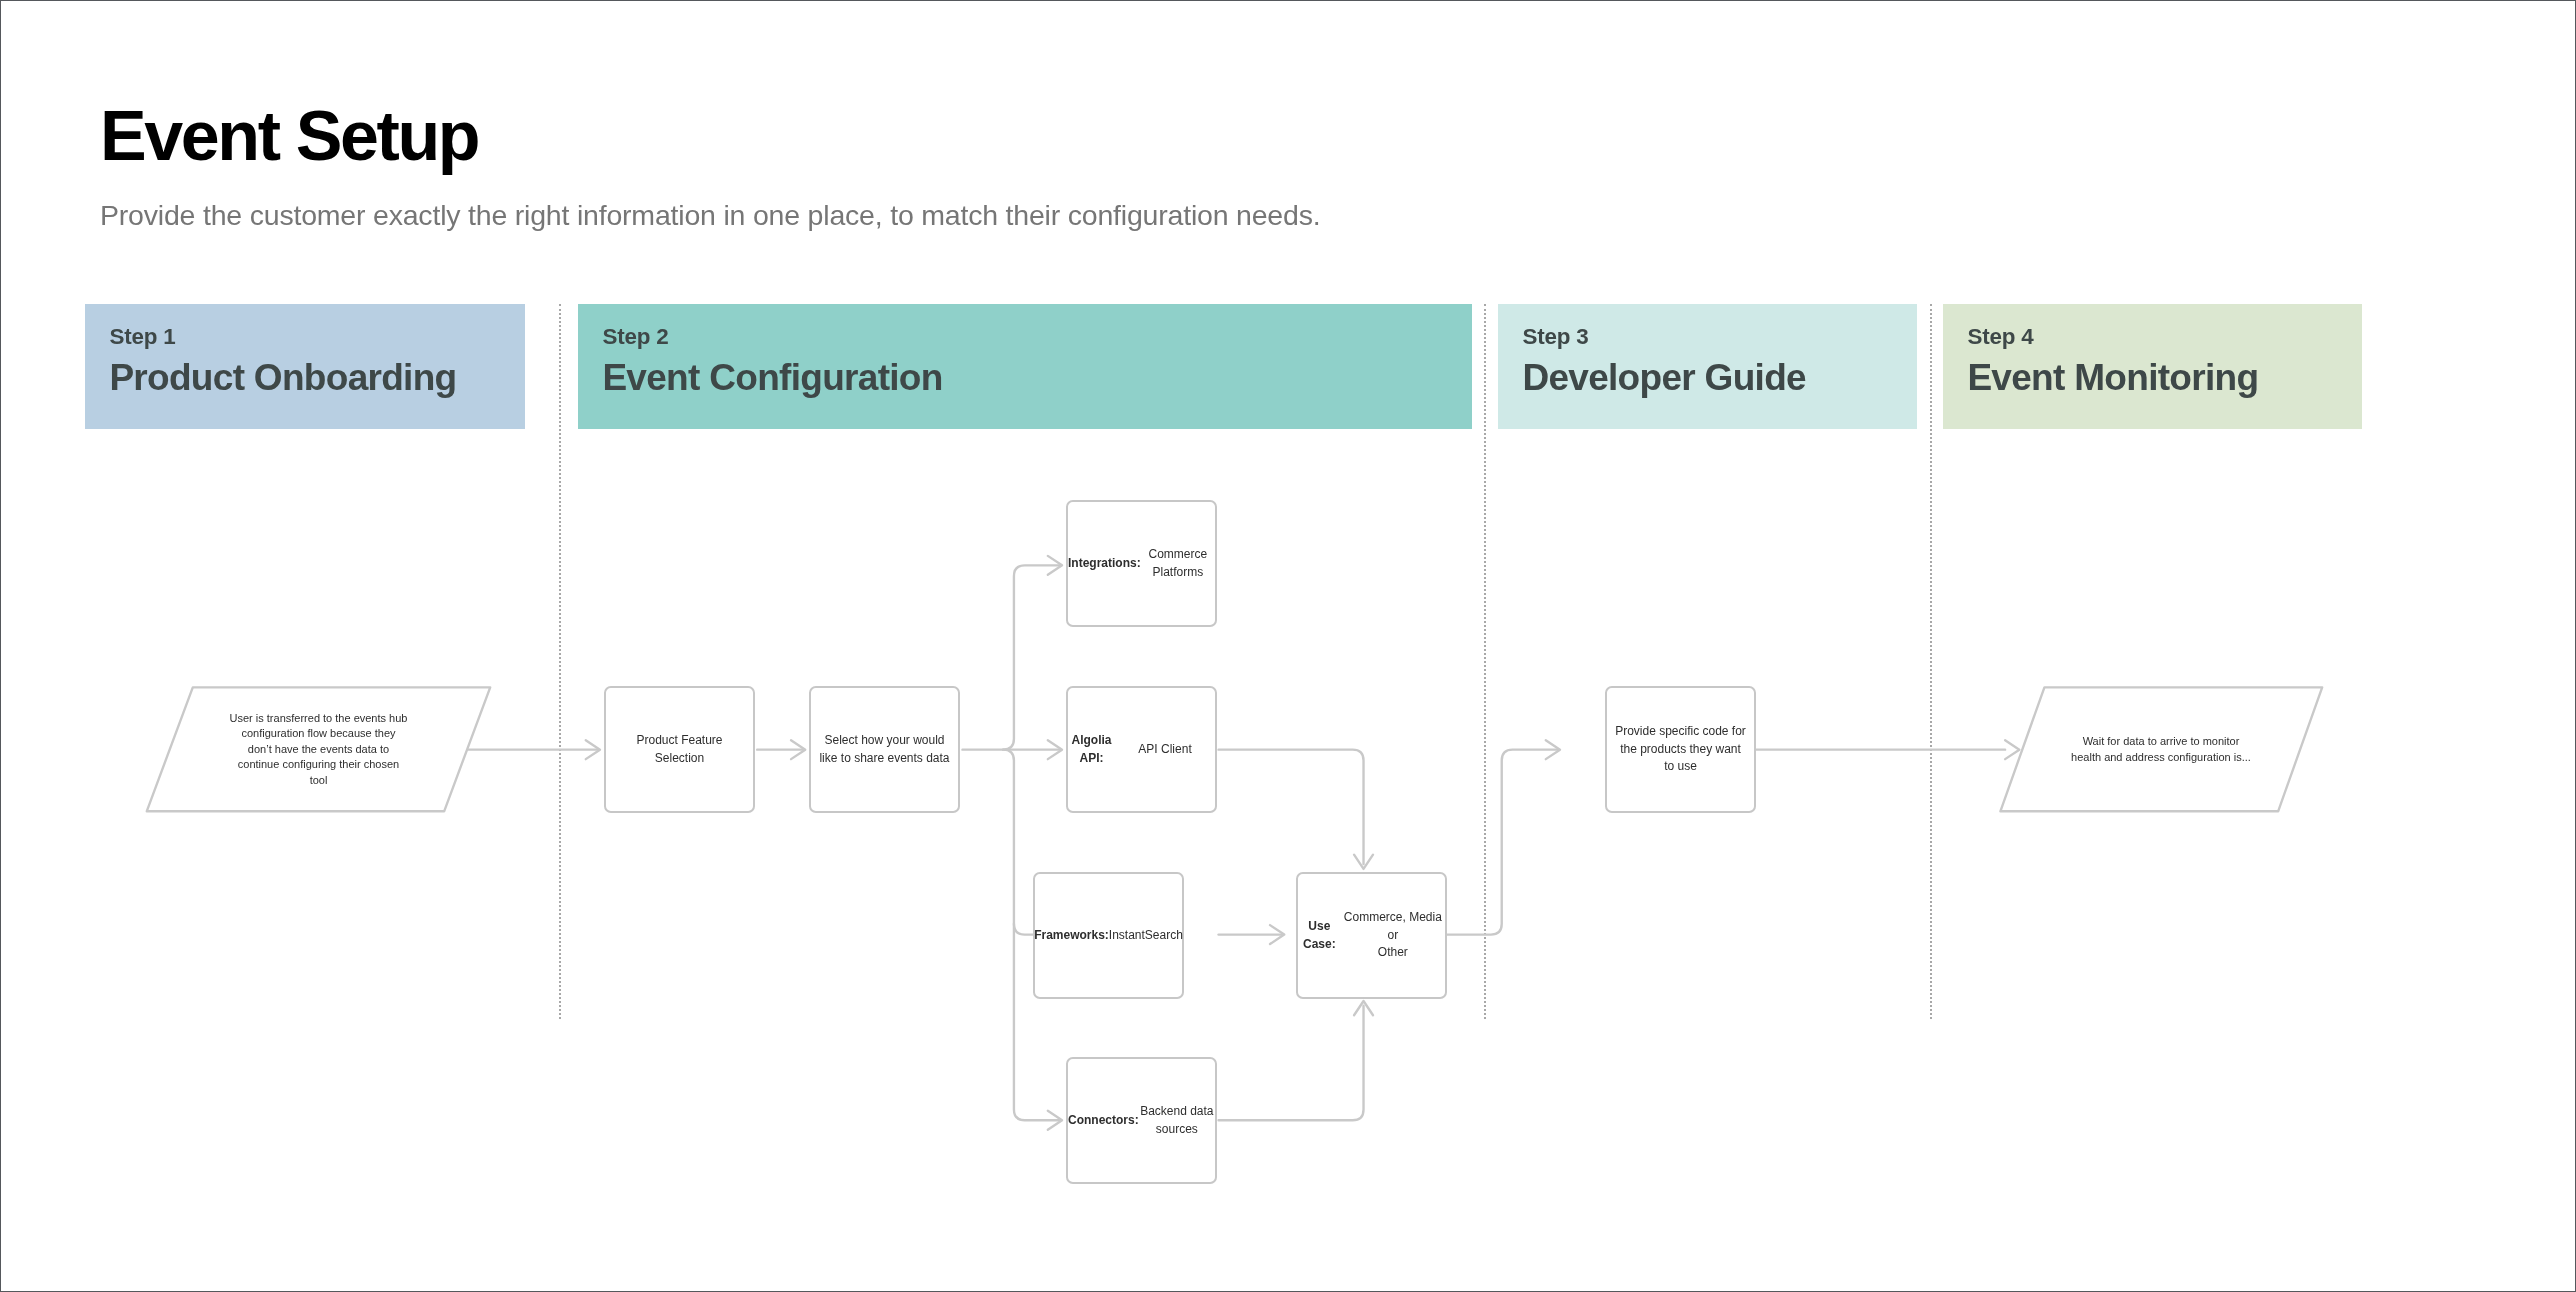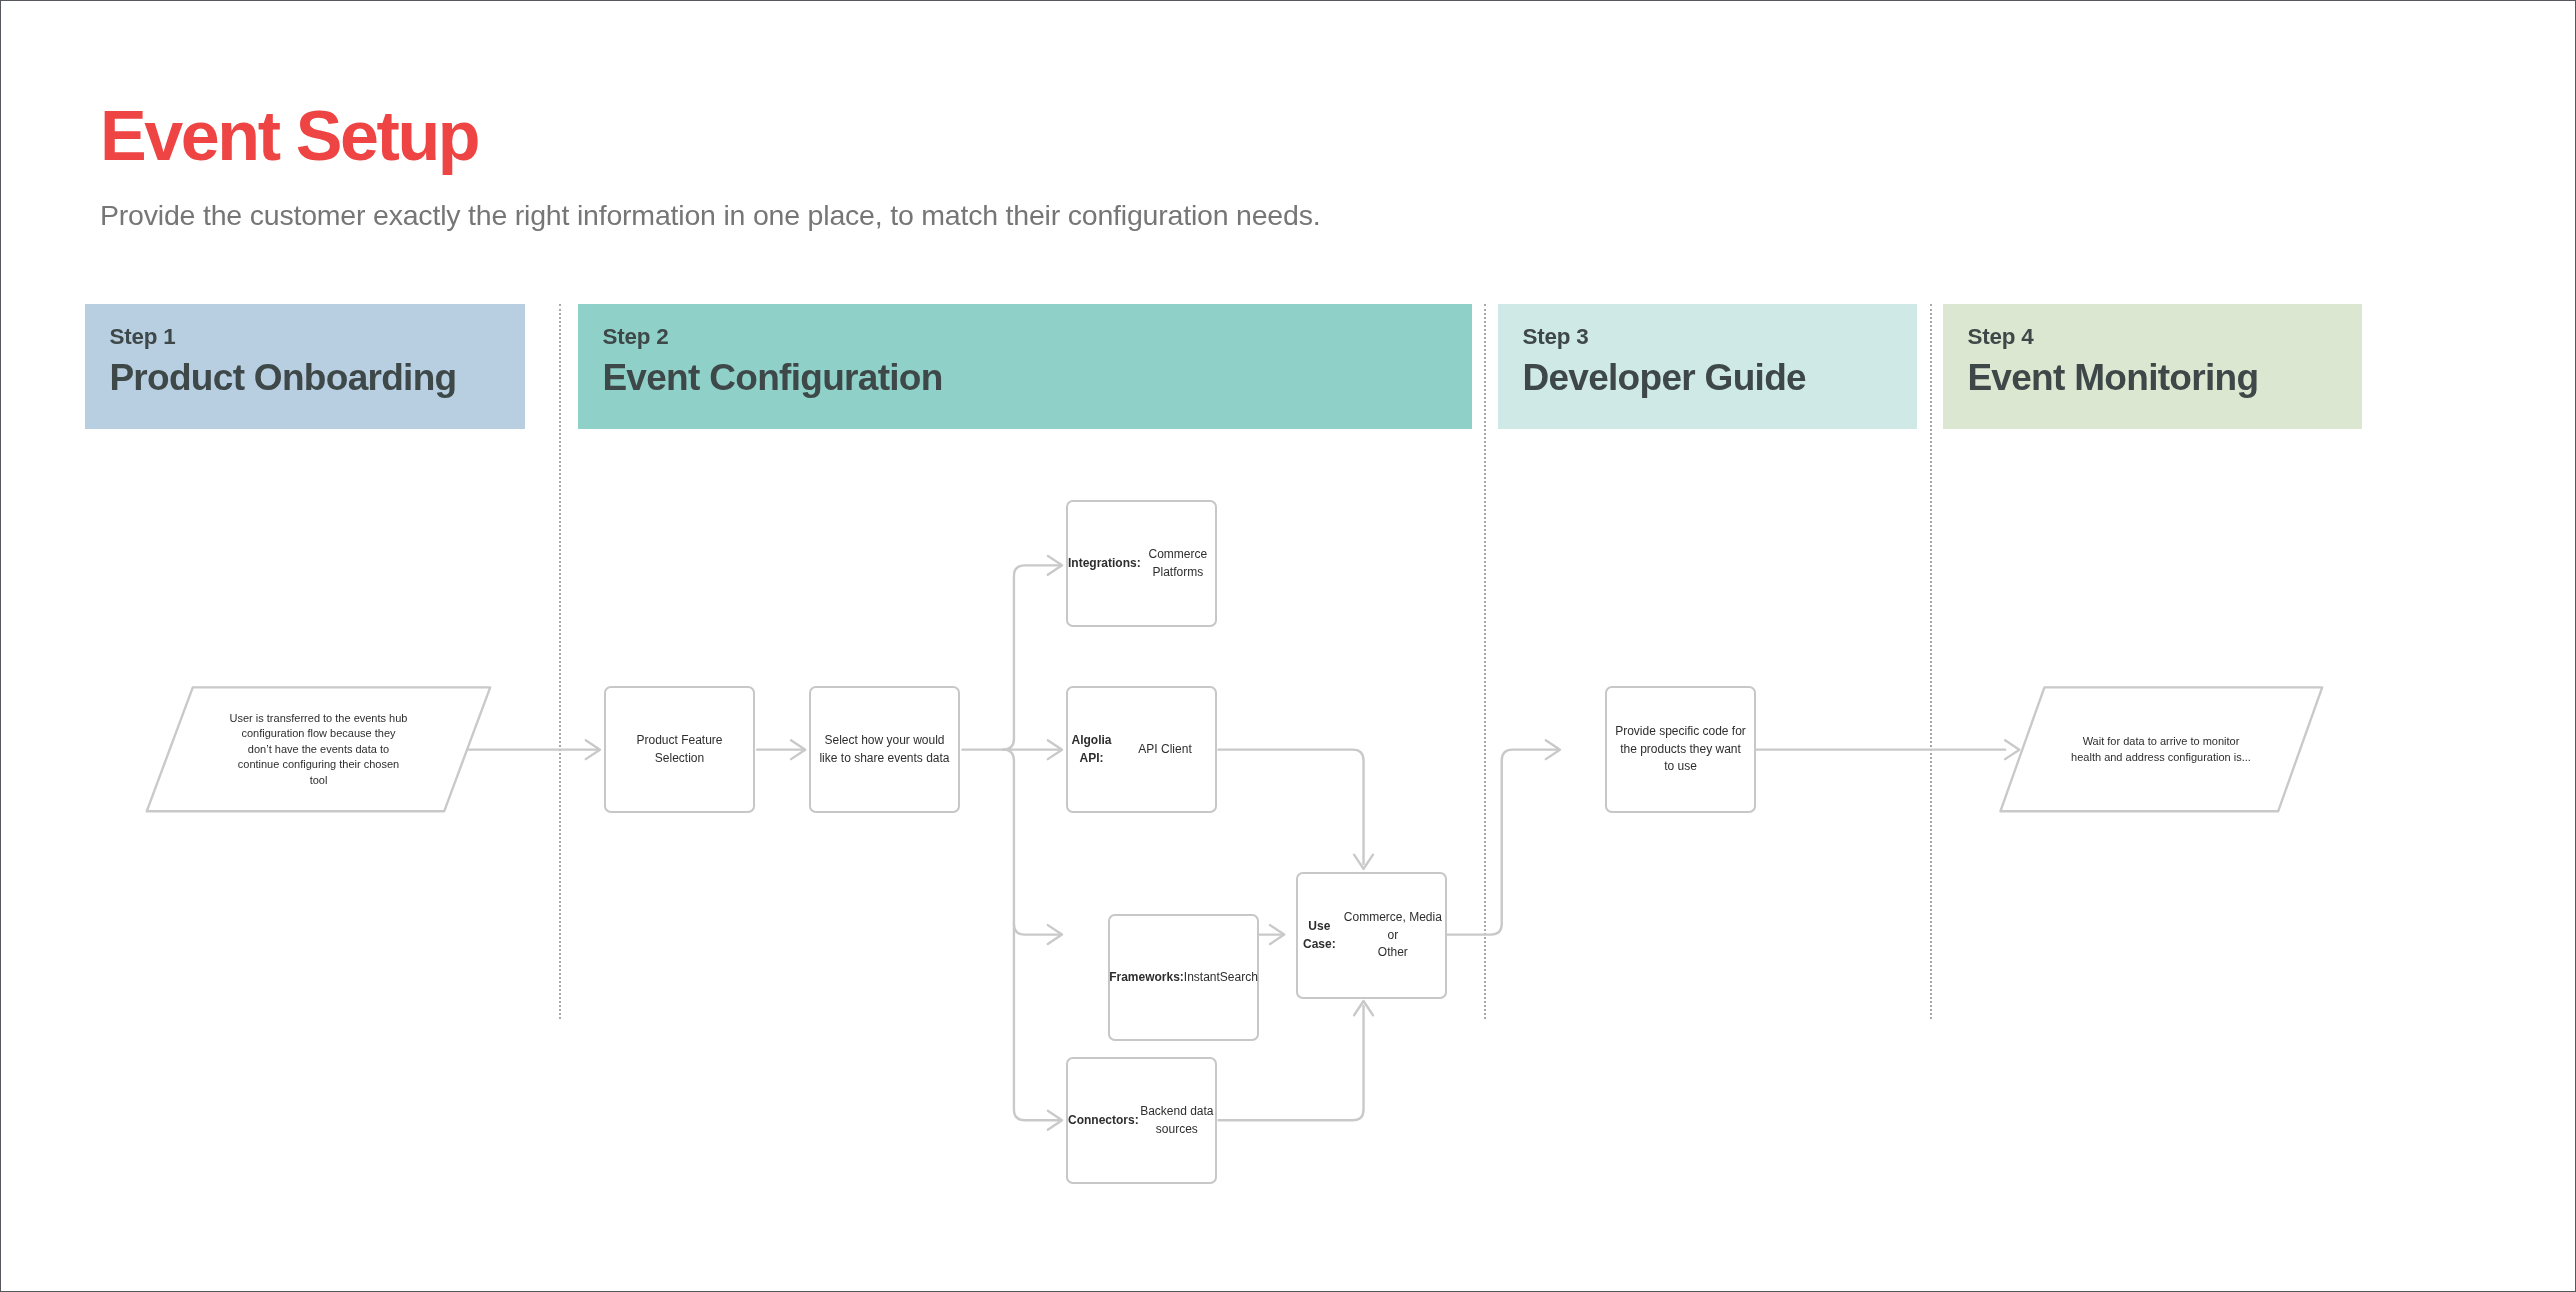--- a/index.html
+++ b/index.html
@@ -9,21 +9,21 @@
   }
   *{margin:0;padding:0;box-sizing:border-box;}
   html,body{background:#fff;}
   body{font-family:"Liberation Sans",sans-serif;}
   .canvas{
     position:relative;width:2576px;height:1292px;background:#ffffff;
     border:1.4px solid var(--canvas-border);overflow:hidden;
   }
   .page-title{
     position:absolute;left:99px;top:95px;
-    font-size:70px;font-weight:700;letter-spacing:-2.4px;color:#ef4444;
+    font-size:70px;font-weight:700;letter-spacing:-2.4px;color:#000000;
   }
   .page-subtitle{
     position:absolute;left:99px;top:198px;
     font-size:28.5px;font-weight:400;letter-spacing:-0.2px;color:#767676;
   }
   .step-header{
     position:absolute;top:303px;height:125px;padding:20.3px 0 0 24.4px;
   }
   .step-header .step-label{display:block;font-size:22.4px;font-weight:600;color:var(--header-text);letter-spacing:-0.2px;}
   .step-header .step-title{display:block;margin-top:6.8px;font-size:37px;font-weight:700;color:var(--header-text);letter-spacing:-0.7px;}
@@ -48,21 +48,21 @@
   .node-text{white-space:pre-line;font-size:12px;line-height:17.6px;width:142px;}
   .node-label{font-size:12px;line-height:17.6px;font-weight:700;}
   .node-sub{white-space:pre-line;font-size:12px;line-height:17.6px;width:142px;}
   .para-text{
     position:absolute;display:flex;align-items:center;justify-content:center;
     text-align:center;color:var(--node-text);
     font-size:11px;line-height:15.6px;white-space:pre-line;
   }
   .pf{left:603px;top:685px;} .shn{left:808px;top:685px;}
   .itg{left:1065px;top:499px;} .api{left:1065px;top:685px;}
-  .fw{left:1107px;top:871px;margin-top:42px;} .cn{left:1065px;top:1056px;}
+  .fw{left:1032px;top:871px;} .cn{left:1065px;top:1056px;}
   .uc{left:1287px;top:871px;margin-left:8px;} .pc{left:1562px;top:685px;margin-left:42px;}
   .pt1{left:209px;top:685px;width:217px;height:127px;}
   .pt2{left:2045px;top:685px;width:230px;height:127px;}
 </style>
 </head>
 <body>
 
 <div class="canvas">
 
   <div class="page-title">Event Setup</div>

